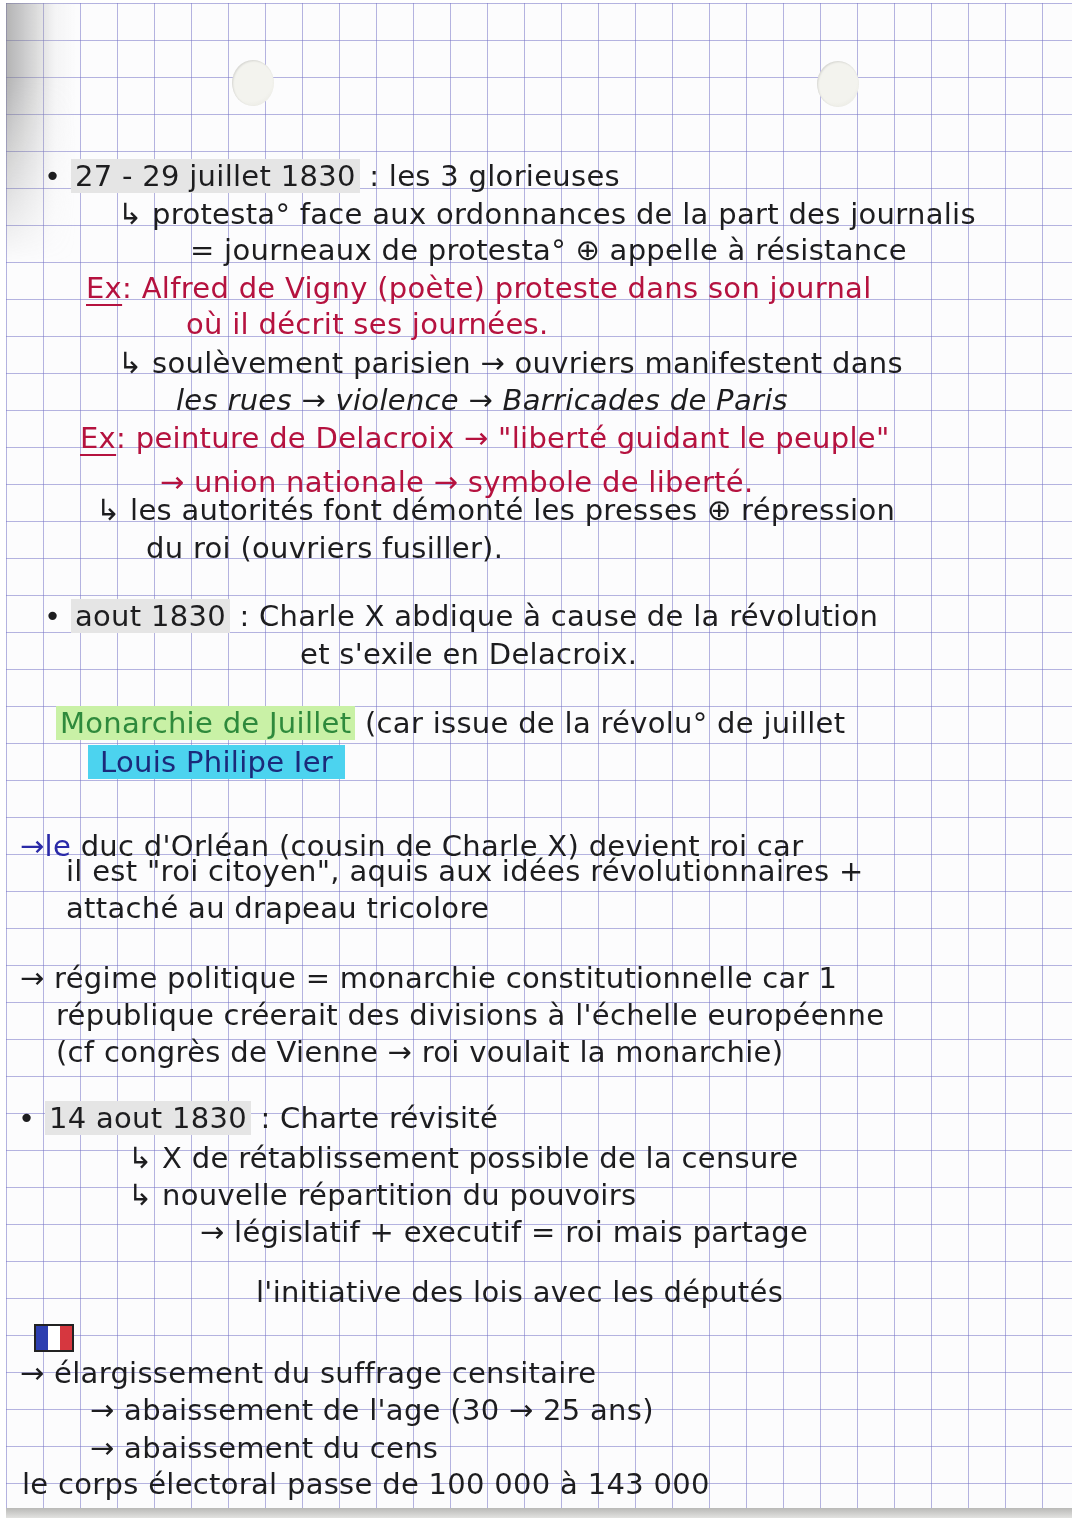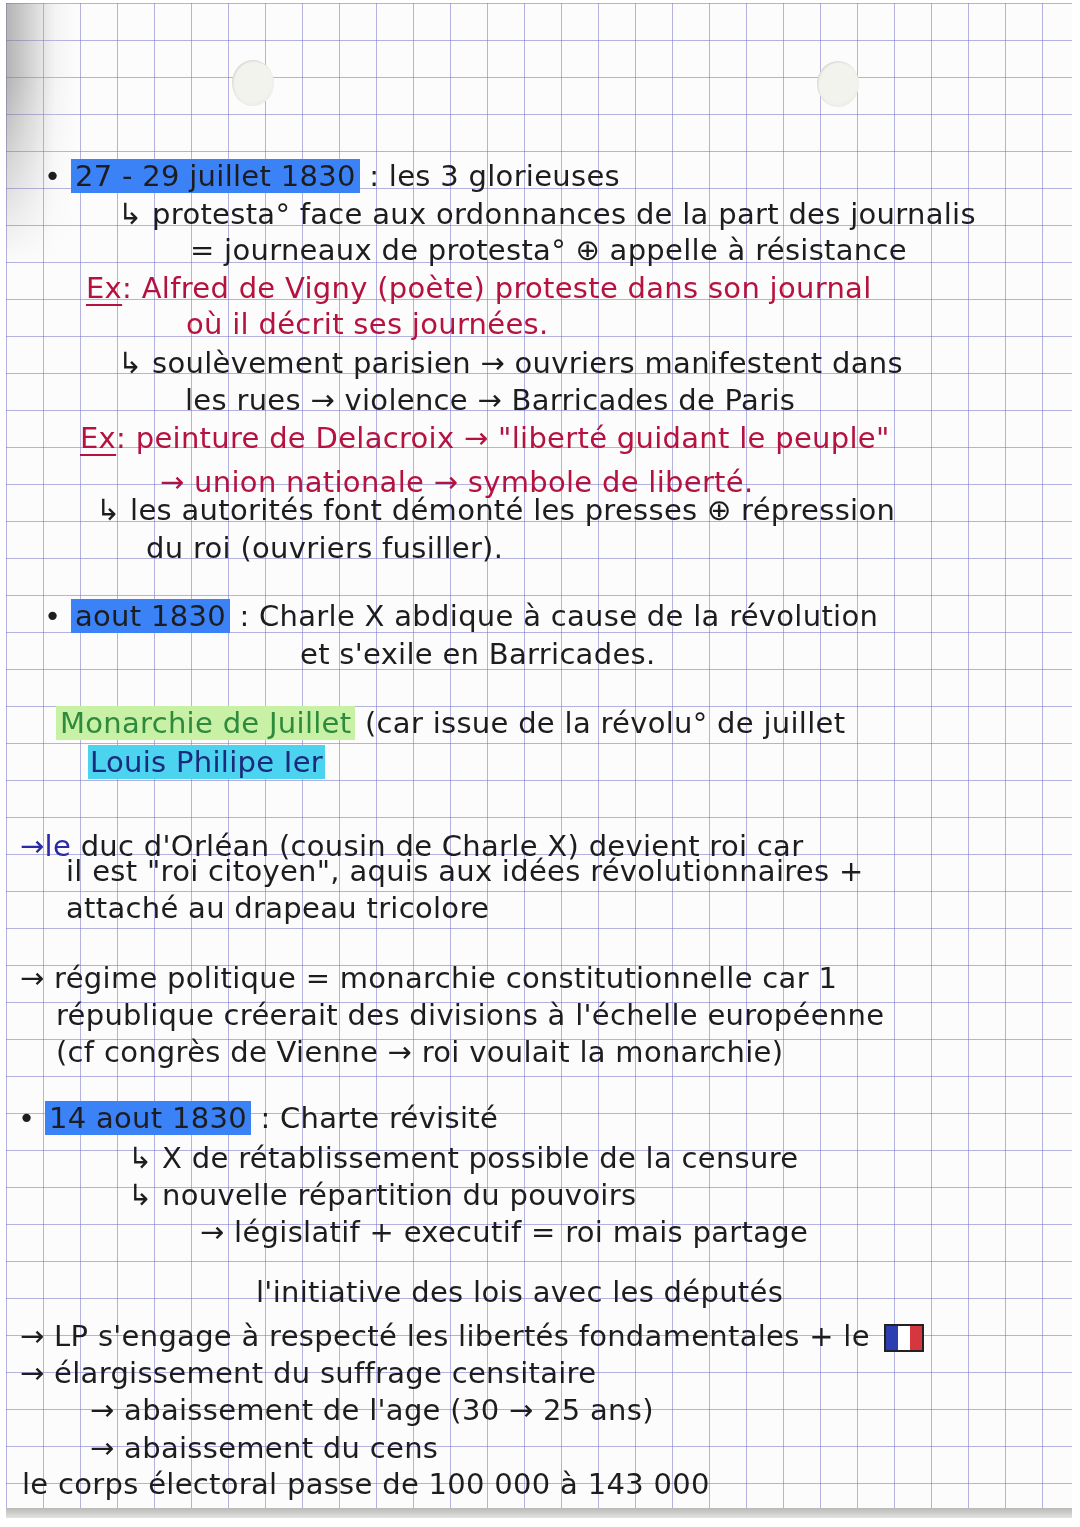--- a/index.html
+++ b/index.html
@@ -33,23 +33,23 @@
 
   .line {
     position: absolute; white-space: nowrap;
     font-family: "DejaVu Sans", sans-serif; font-size: 29px; color: #1d1d1f;
     letter-spacing: 0.3px; line-height: 36px;
   }
   .red { color: #b5123f; }
   .green { color: #2e8a3c; }
   .blueink { color: #2a2aa8; }
   .navy { color: #1b2a7a; }
-  .hl-yellow { background: #3b82f6; padding: 0 4px; }
+  .hl-yellow { background: #e5e5e5; padding: 0 4px; }
   .hl-green { background: #c9f1a6; padding: 0 4px; }
-  .hl-cyan { background: #4cd3ef; padding: 0 2px; }
+  .hl-cyan { background: #4cd3ef; padding: 0 12px; }
   .ex { text-decoration: underline; text-underline-offset: 6px; }
   .flag {
     display: inline-block; width: 36px; height: 24px; vertical-align: middle;
     border: 2px solid #222; margin-left: 14px;
     background: linear-gradient(to right, #2d3fb0 0 33%, #ffffff 33% 66%, #d6373f 66% 100%);
   }
 </style>
 </head>
 <body>
 
@@ -65,34 +65,34 @@
   <span class="hl-yellow">27 - 29 juillet 1830</span>
   <span>: les 3 glorieuses</span>
 </div>
 <div class="line" style="left:118px; top:196px;">↳ protesta° face aux ordonnances de la part des journalis</div>
 <div class="line" style="left:190px; top:232px;">= journeaux de protesta° ⊕ appelle à résistance</div>
 <div class="line red" style="left:86px; top:270px;">
   <span class="ex">Ex</span><span>: Alfred de Vigny (poète) proteste dans son journal</span>
 </div>
 <div class="line red" style="left:186px; top:306px;">où il décrit ses journées.</div>
 <div class="line" style="left:118px; top:345px;">↳ soulèvement parisien → ouvriers manifestent dans</div>
-<div class="line" style="left:185px; top:382px;">les rues → violence → Barricades de Paris</div>
+<div class="line" style="left:176px; top:382px;font-style:italic;">les rues → violence → Barricades de Paris</div>
 <div class="line red" style="left:80px; top:420px;">
   <span class="ex">Ex</span><span>: peinture de Delacroix → "liberté guidant le peuple"</span>
 </div>
 <div class="line red" style="left:160px; top:456px;margin-top:8px;">→ union nationale → symbole de liberté.</div>
 <div class="line" style="left:96px; top:492px;">↳ les autorités font démonté les presses ⊕ répression</div>
 <div class="line" style="left:146px; top:530px;">du roi (ouvriers fusiller).</div>
 
 <div class="line" style="left:44px; top:598px;">
   <span>•</span>
   <span class="hl-yellow">aout 1830</span>
   <span>: Charle X abdique à cause de la révolution</span>
 </div>
-<div class="line" style="left:300px; top:636px;">et s'exile en Barricades.</div>
+<div class="line" style="left:300px; top:636px;">et s'exile en Delacroix.</div>
 
 <div class="line" style="left:56px; top:705px;">
   <span class="hl-green green">Monarchie de Juillet</span>
   <span>(car issue de la révolu° de juillet</span>
 </div>
 <div class="line navy" style="left:88px; top:744px;">
   <span class="hl-cyan">Louis Philipe Ier</span>
 </div>
 
 <div class="line" style="left:20px; top:816px;margin-top:12px;">
@@ -110,18 +110,18 @@
   <span>•</span>
   <span class="hl-yellow">14 aout 1830</span>
   <span>: Charte révisité</span>
 </div>
 <div class="line" style="left:128px; top:1140px;">↳ X de rétablissement possible de la censure</div>
 <div class="line" style="left:128px; top:1177px;">↳ nouvelle répartition du pouvoirs</div>
 <div class="line" style="left:200px; top:1214px;">→ législatif + executif = roi mais partage</div>
 <div class="line" style="left:256px; top:1250px;margin-top:24px;">l'initiative des lois avec les députés</div>
 
 <div class="line" style="left:20px; top:1318px;">
-  <span>→ LP s'engage à respecté les libertés fondamentales + le</span><span class="flag"></span>
+  <span class="flag"></span>
 </div>
 <div class="line" style="left:20px; top:1355px;">→ élargissement du suffrage censitaire</div>
 <div class="line" style="left:90px; top:1392px;">→ abaissement de l'age (30 → 25 ans)</div>
 <div class="line" style="left:90px; top:1430px;">→ abaissement du cens</div>
 <div class="line" style="left:22px; top:1466px;">le corps électoral passe de 100 000 à 143 000</div>
 
 </body></html>

